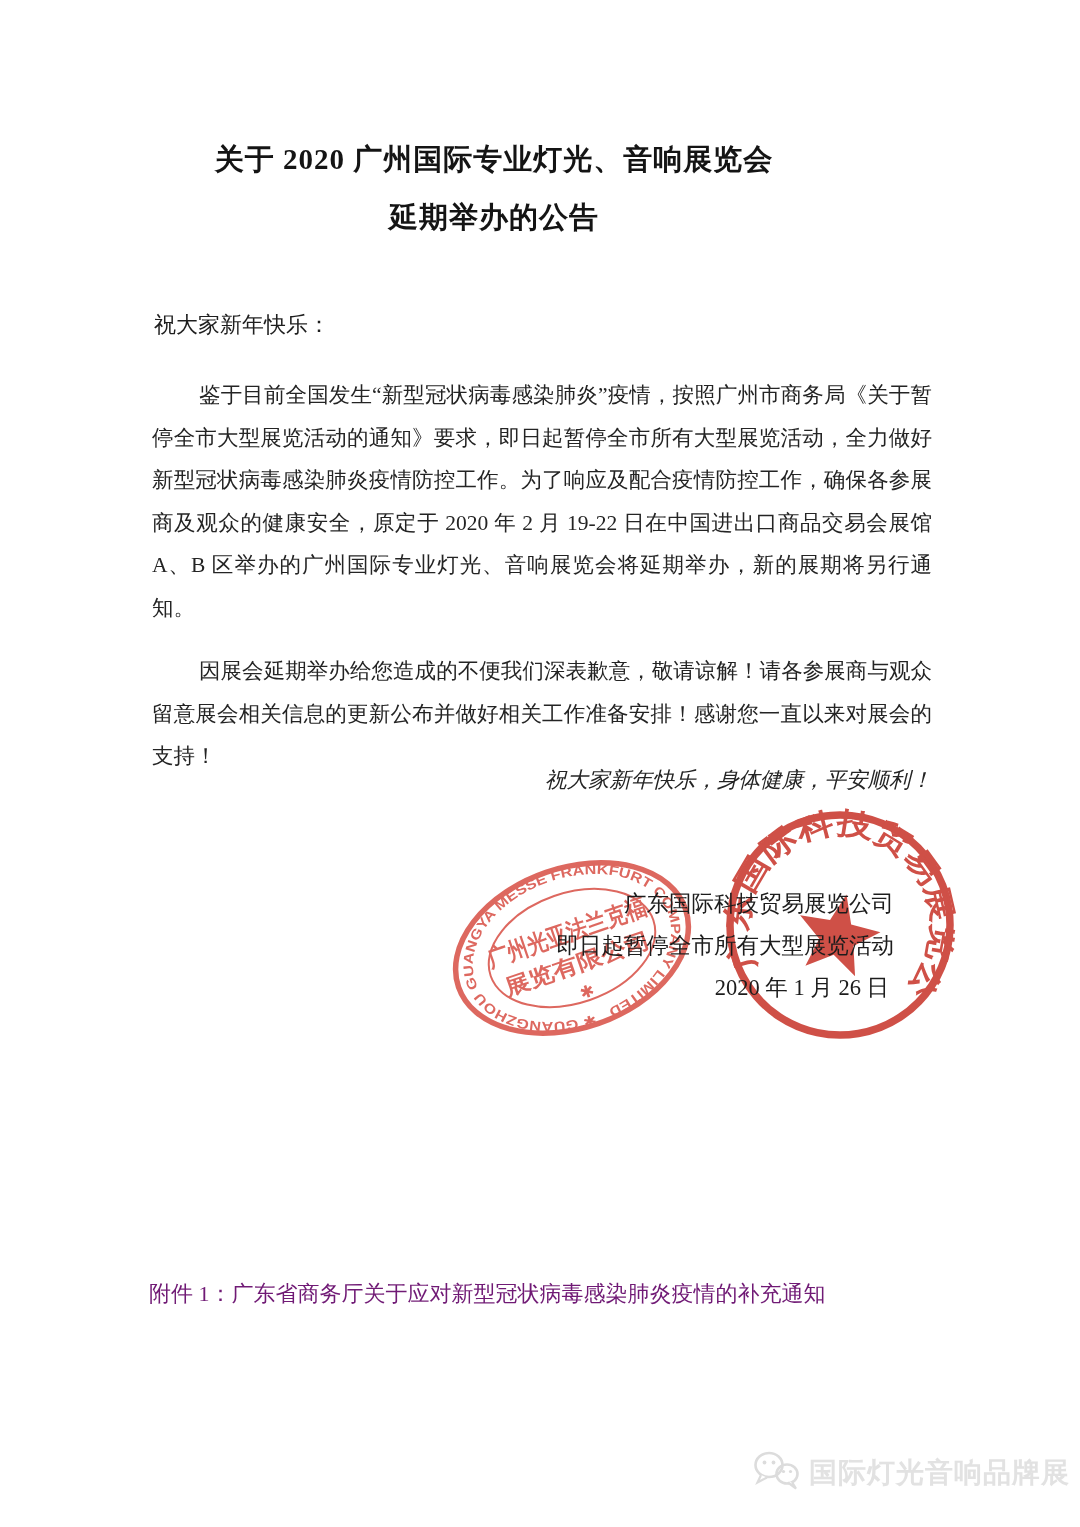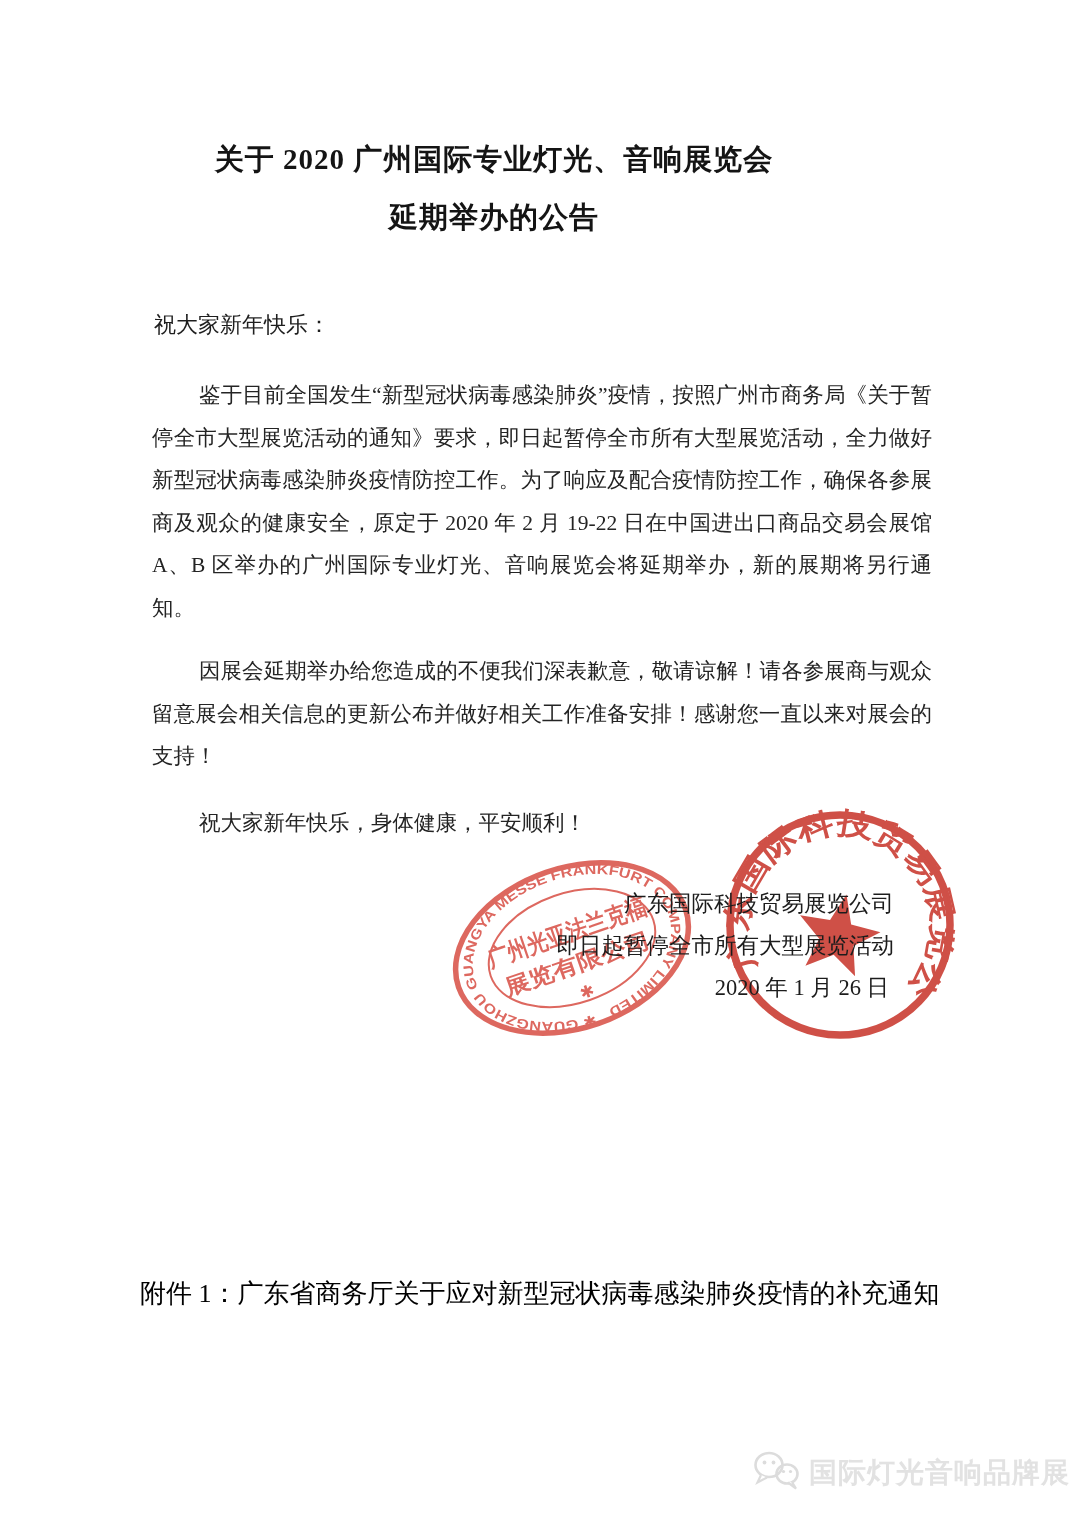--- a/index.html
+++ b/index.html
@@ -16,32 +16,32 @@
   .salutation{
     position:absolute;left:154px;top:310px;font-size:22px;color:#1e1e1e;
   }
   .para{
     position:absolute;left:152px;width:780px;
     font-size:21.5px;line-height:42.6px;text-align:justify;
     text-indent:47px;color:#242424;
   }
   .para.p1{top:374px;}
   .para.p2{top:650px;}
-  .para.p3{top:802px;text-align:left;}
+  .para.p3{top:759px;text-align:right;font-style:italic;}
   .sig-line{
     position:absolute;left:0;text-align:right;font-size:22.5px;color:#1c1c1c;z-index:3;
   }
   .sig-line.s1{top:888px;width:894px;}
   .sig-line.s2{top:930px;width:894px;}
   .sig-line.s3{top:972px;width:889px;}
   .stamp{position:absolute;z-index:1;}
   .stamp.oval{left:432px;top:842px;}
   .stamp.round{left:715px;top:800px;}
   .attachments{
-    position:absolute;left:140px;top:1272px;font-size:26px;line-height:44.5px;color:#000000;
+    position:absolute;left:149px;top:1272px;font-size:22px;line-height:44.5px;color:#701a75;
   }
   .watermark{
     position:absolute;left:752px;top:1450px;display:flex;align-items:center;gap:9px;z-index:0;
   }
   .watermark .wm-label{
     font-size:28px;color:#e2e2e2;letter-spacing:1px;
     font-family:"Liberation Sans","DejaVu Sans",sans-serif;font-weight:bold;
   }
 </style>
 </head>

